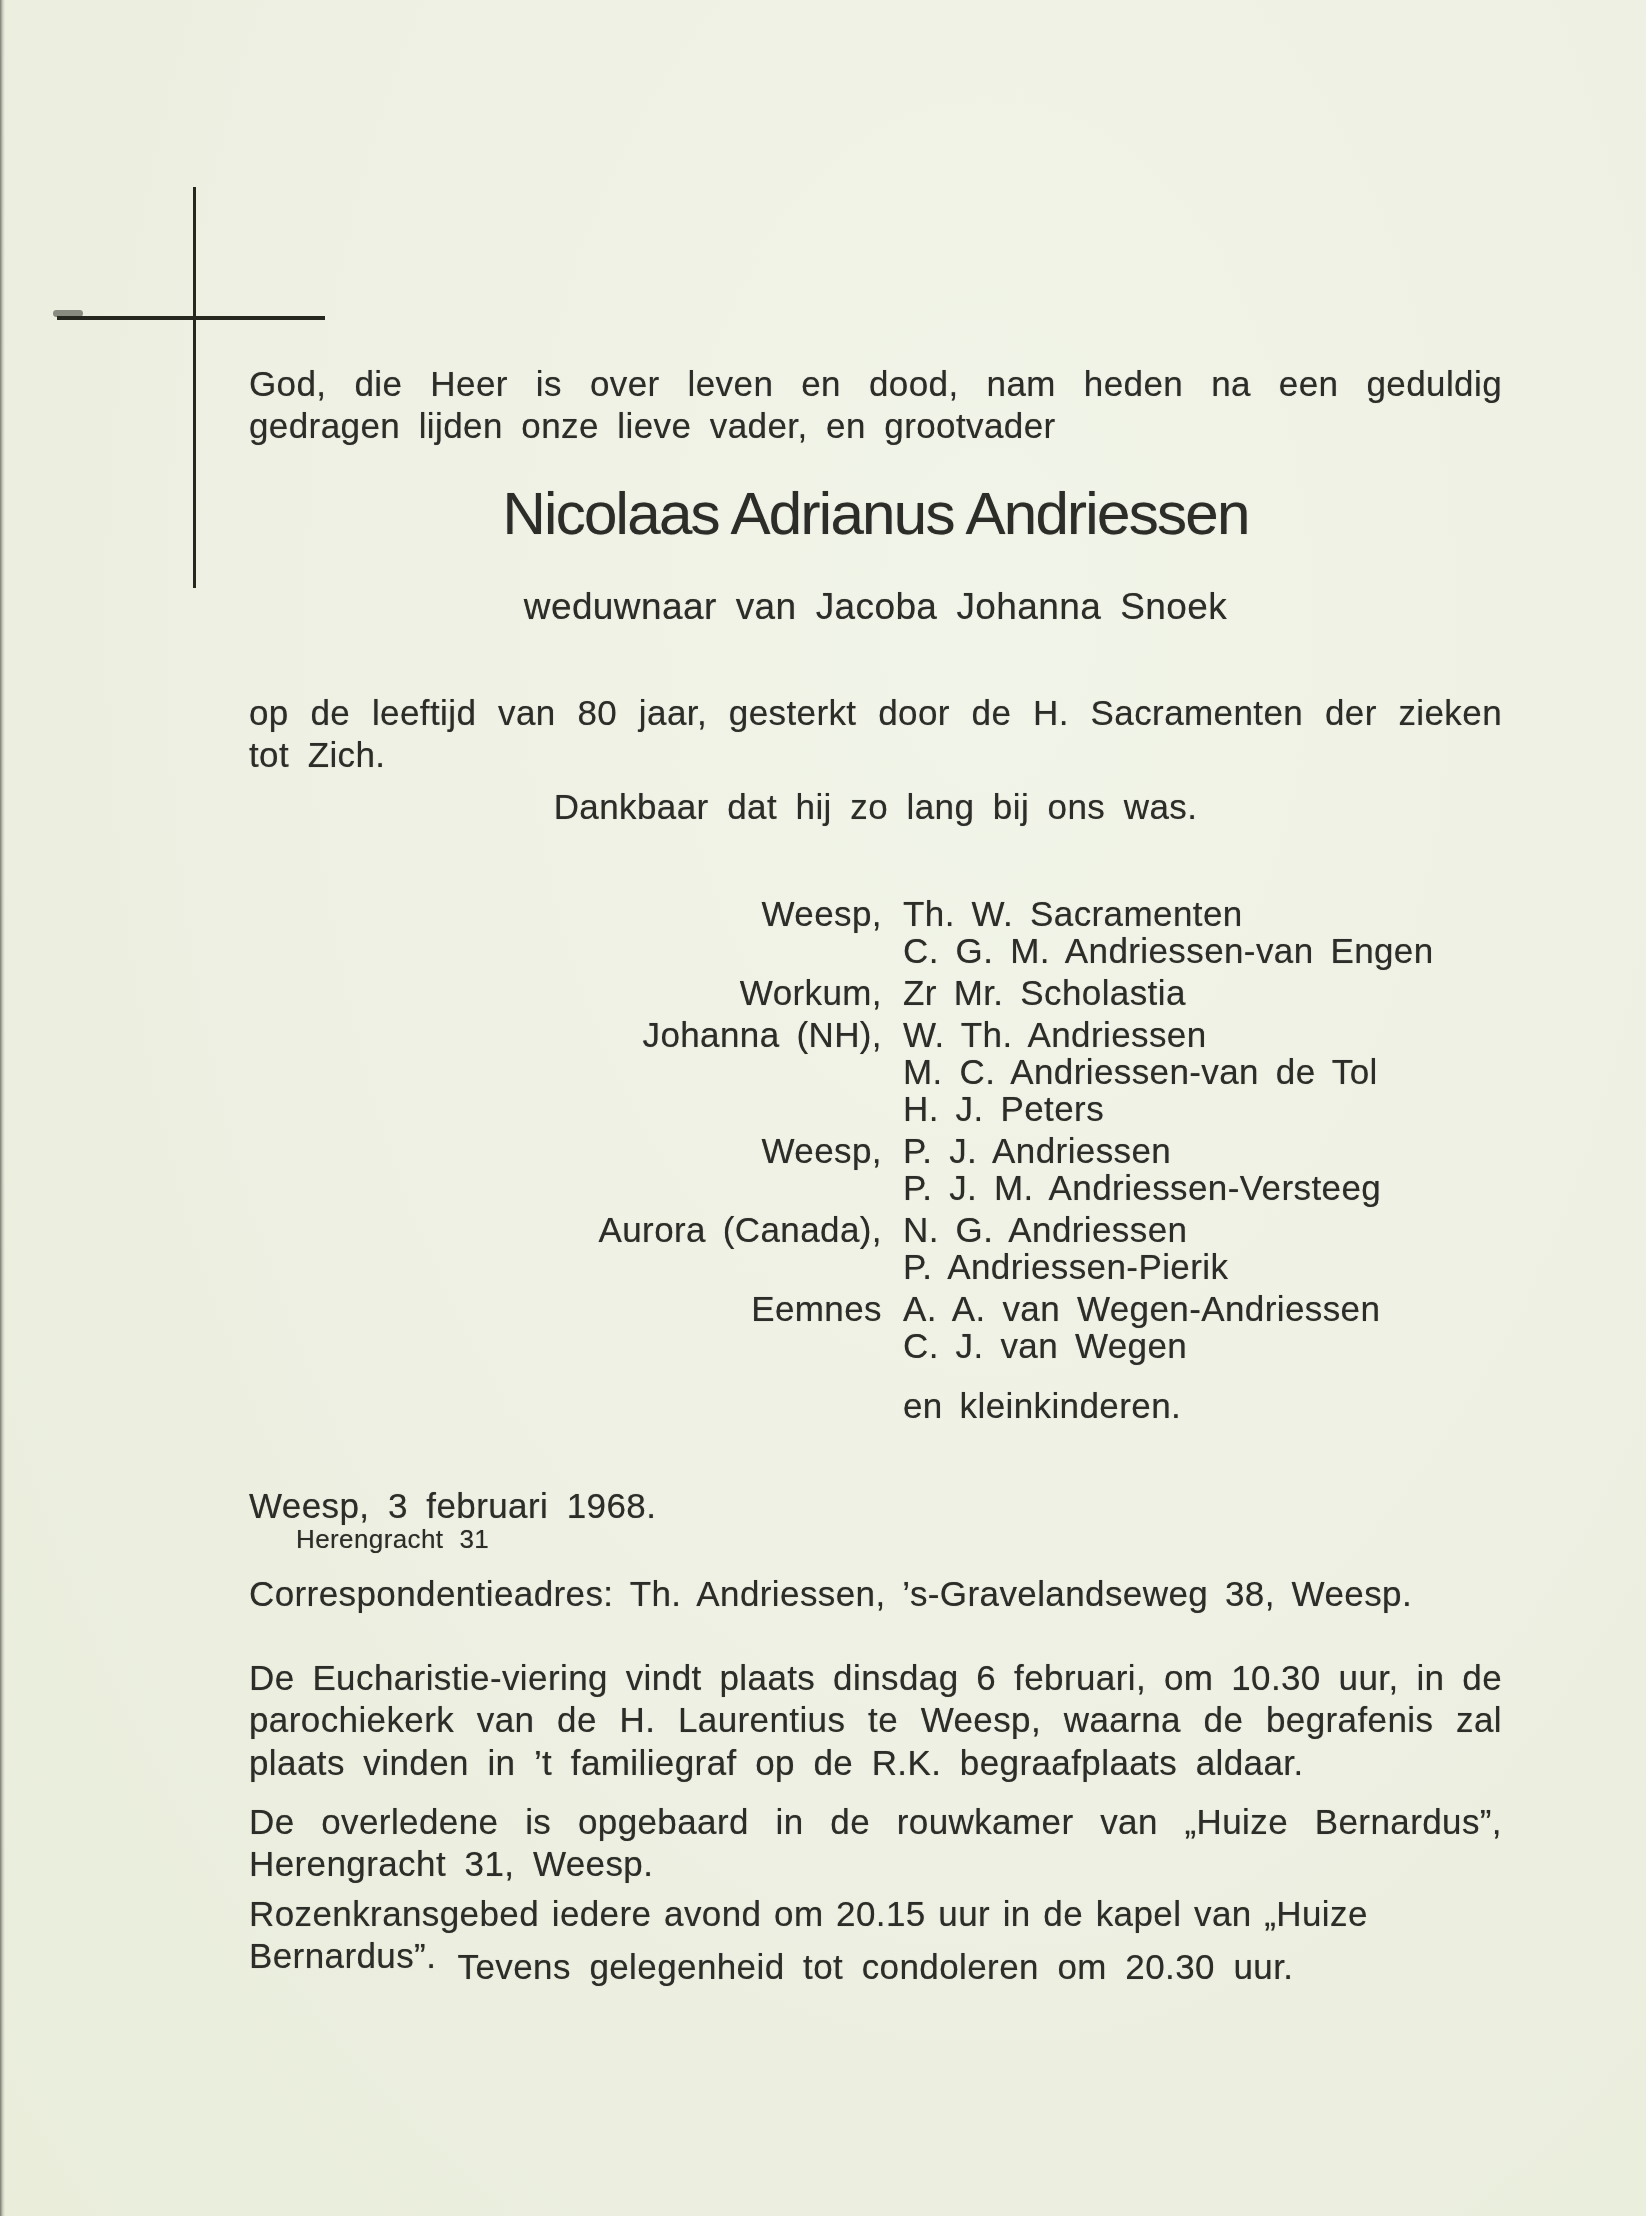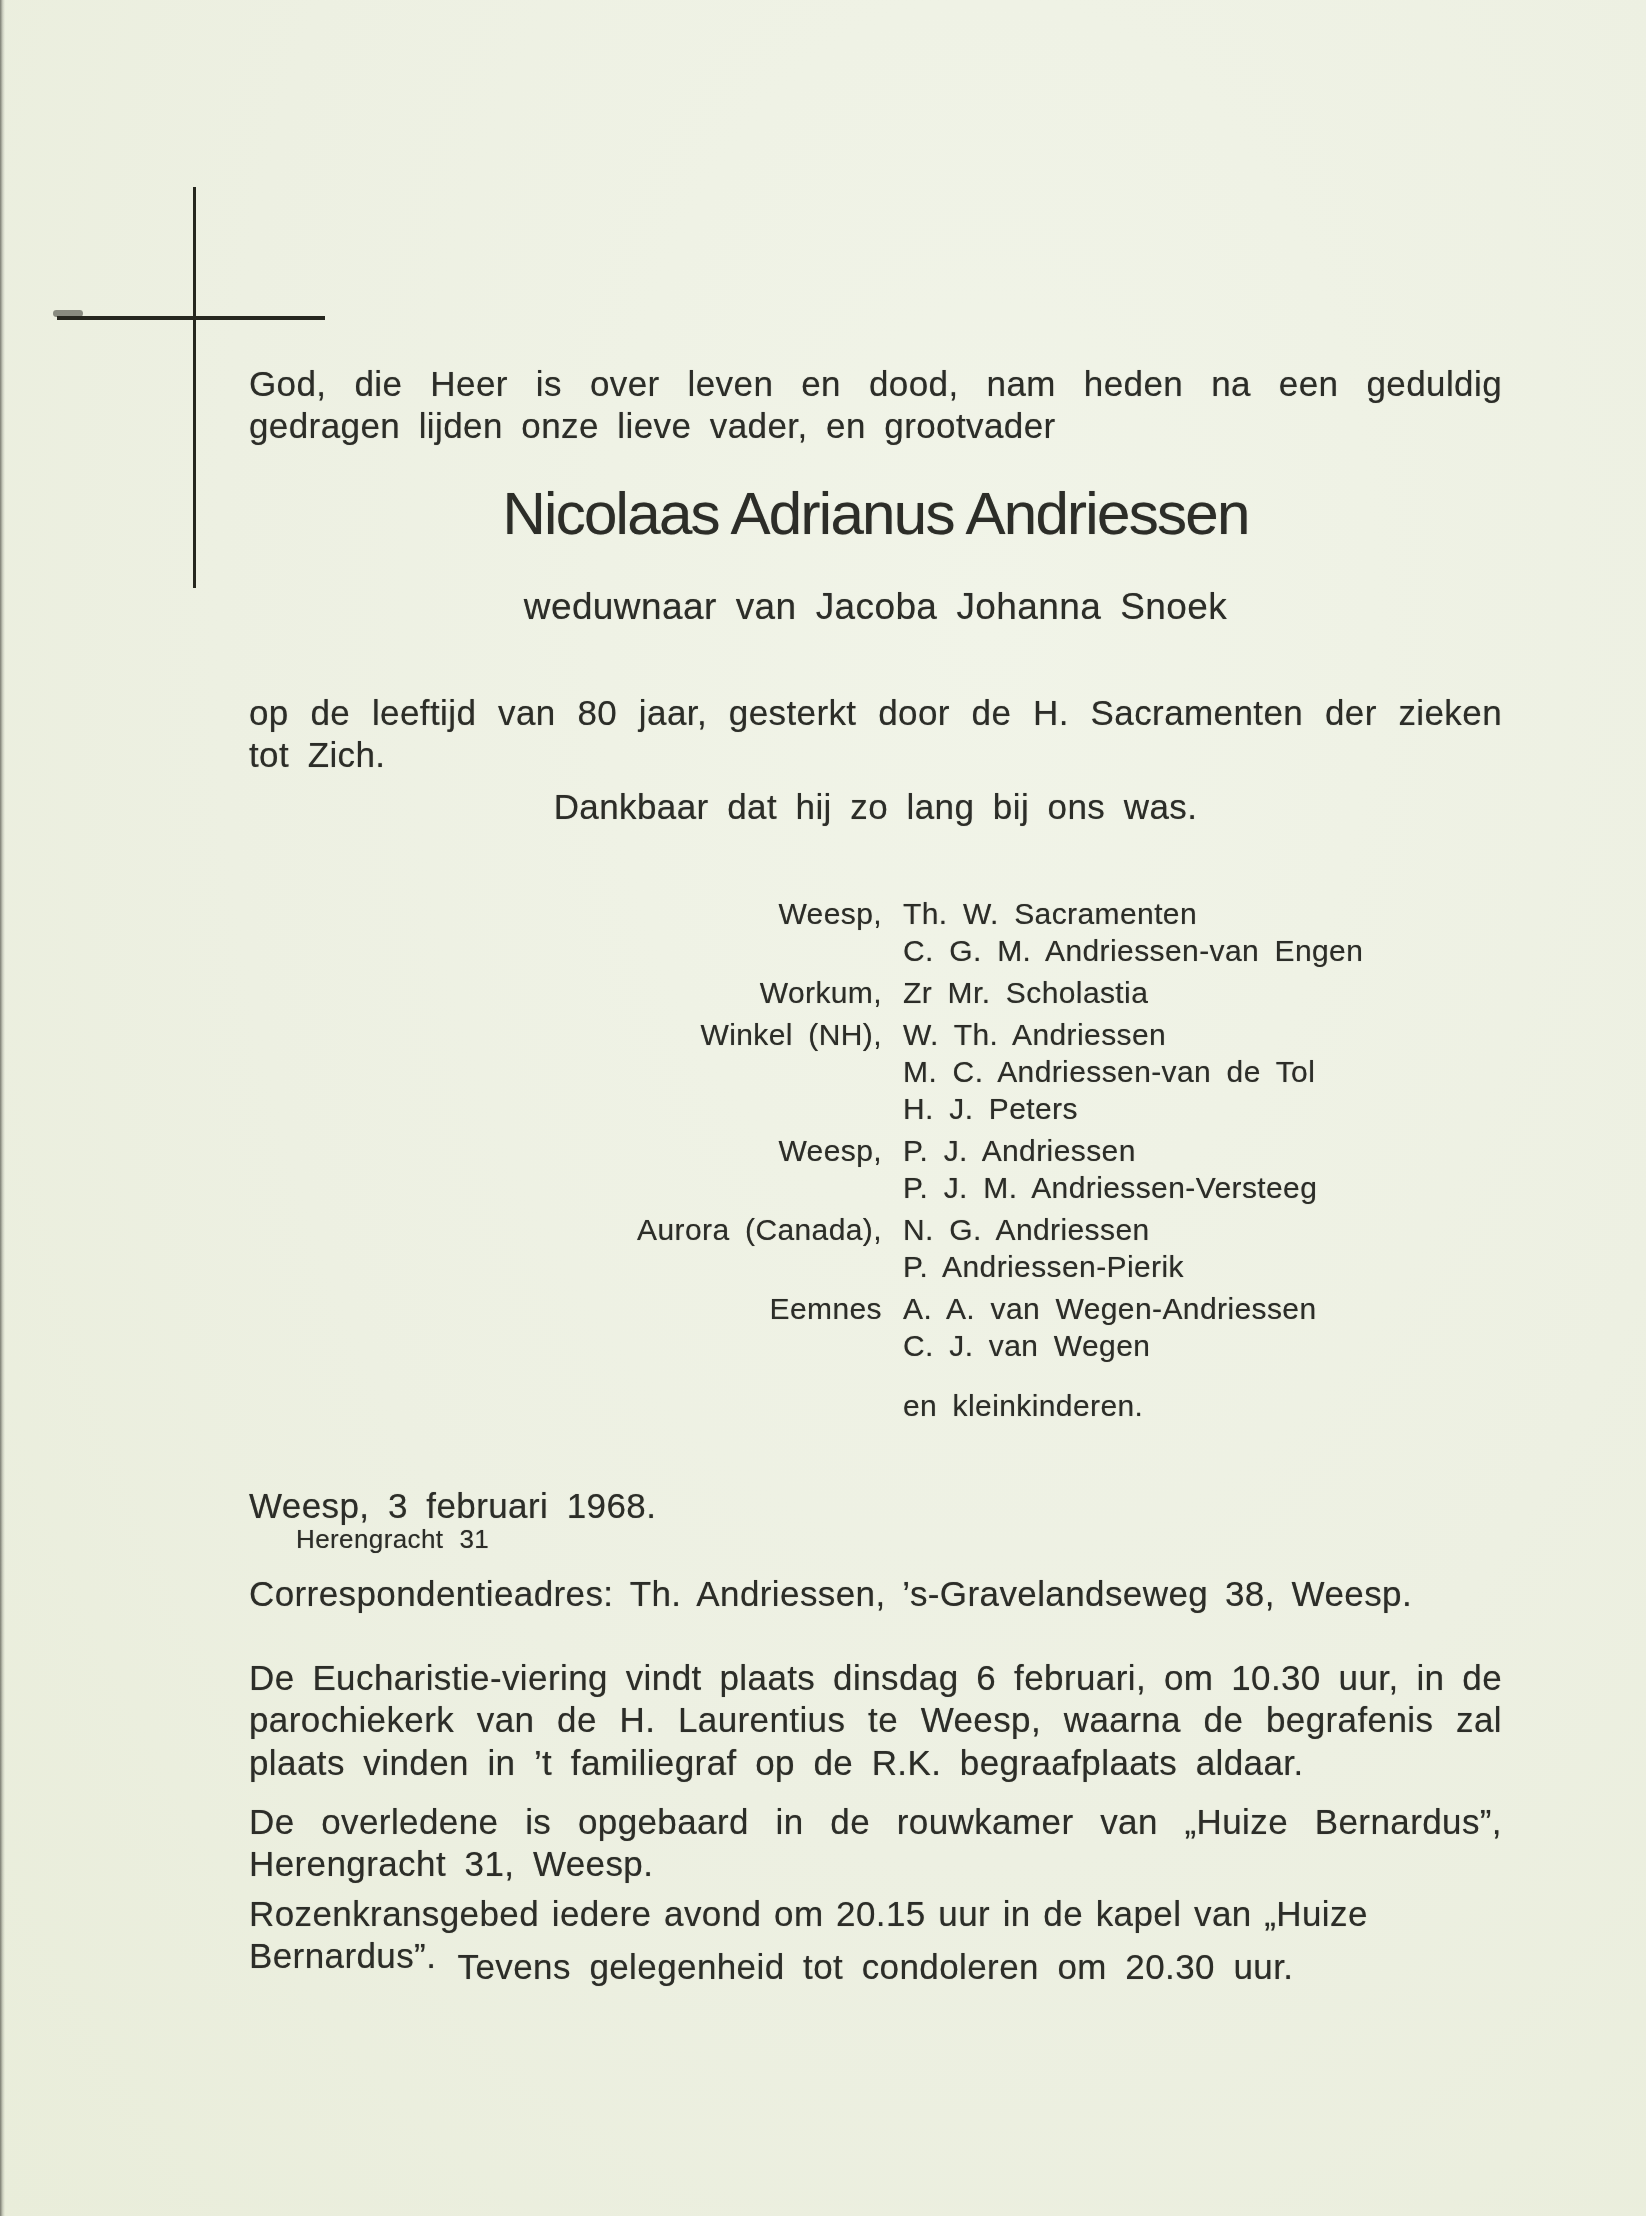--- a/index.html
+++ b/index.html
@@ -38,21 +38,21 @@
     text-align:center;font-weight:400;
     text-shadow:0 0 0.8px rgba(44,45,40,0.5);
   }
   .subtitle{
     position:absolute;left:249px;top:587px;width:1253px;
     font-size:37px;line-height:1.1;text-align:center;word-spacing:8.4px;
     letter-spacing:0.4px;text-shadow:0 0 0.8px rgba(44,45,40,0.55);
   }
   
   .family{position:absolute;left:249px;top:895px;width:1253px;}
-  .frow{display:flex;align-items:flex-end;font-size:30px;line-height:37px;
+  .frow{display:flex;align-items:flex-end;font-size:35px;line-height:37px;
     letter-spacing:0.4px;text-shadow:0 0 0.8px rgba(44,45,40,0.55);}
   .frow .place{width:633px;text-align:right;word-spacing:6.7px;white-space:pre;}
   .frow .fname{margin-left:21px;word-spacing:6.7px;white-space:pre;}
   .gs{margin-top:5px;}
   .kg{margin-top:23px;}
   .small{font-size:26px;line-height:30px;}
   .tight{word-spacing:2.5px;}
 </style>
 </head>
 <body>
@@ -85,21 +85,21 @@
     </div>
     <div class="frow">
       <span class="place"></span>
       <span class="fname">C. G. M. Andriessen-van Engen</span>
     </div>
     <div class="frow gs">
       <span class="place">Workum,</span>
       <span class="fname">Zr Mr. Scholastia</span>
     </div>
     <div class="frow gs">
-      <span class="place">Winkel (NH),</span>
+      <span class="place">Johanna (NH),</span>
       <span class="fname">W. Th. Andriessen</span>
     </div>
     <div class="frow">
       <span class="place"></span>
       <span class="fname">M. C. Andriessen-van de Tol</span>
     </div>
     <div class="frow">
       <span class="place"></span>
       <span class="fname">H. J. Peters</span>
     </div>

